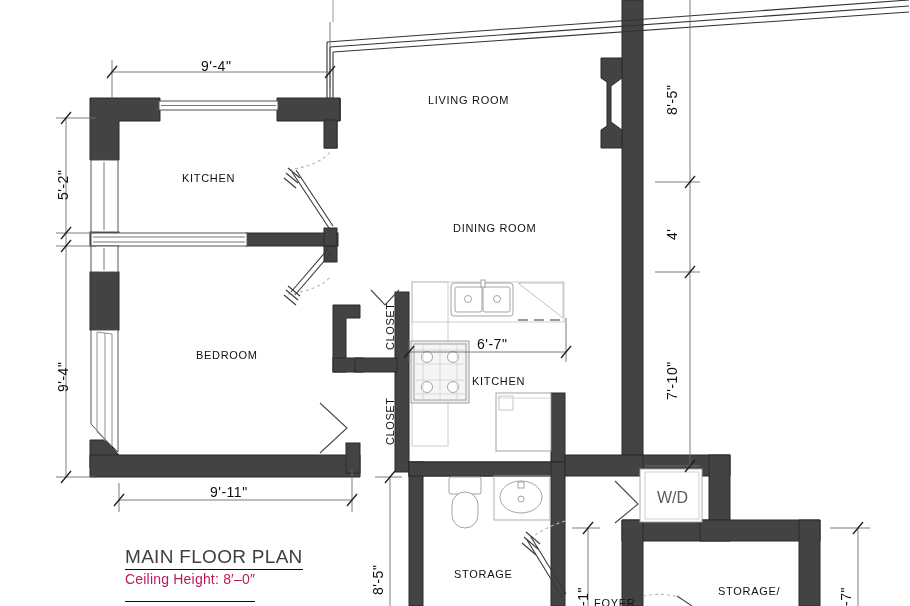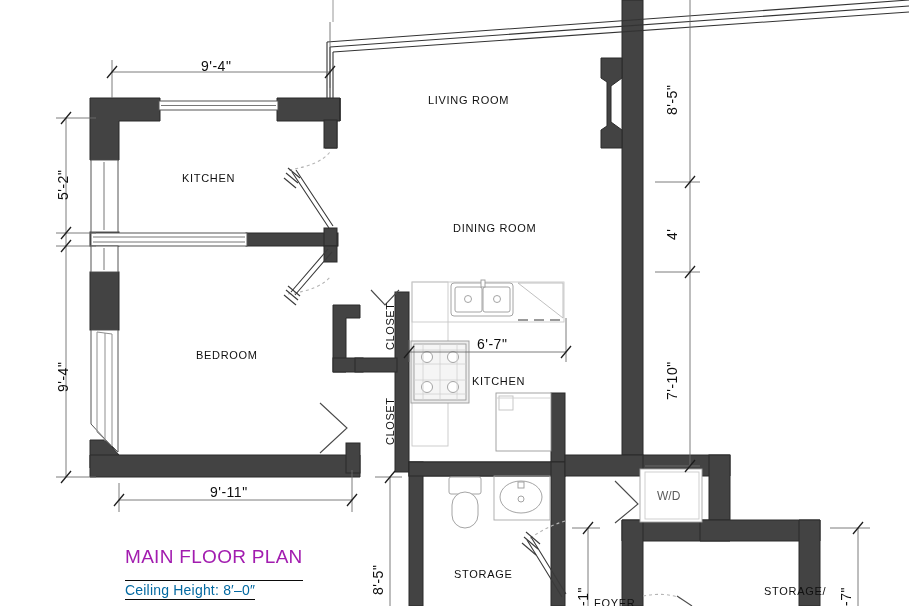--- a/index.html
+++ b/index.html
@@ -49,39 +49,39 @@
   .title-block {
     position: absolute;
     left: 125px;
     top: 546px;
     width: 250px;
   }
   .title-main {
     font-family: "Liberation Sans", sans-serif;
     font-size: 19px;
     letter-spacing: 0.3px;
-    color: #a21caf;
+    color: #404040;
     border-bottom: 1.6px solid #0a0a0a;
     display: inline-block;
-    padding-bottom: 12px;
+    padding-bottom: 1px;
   }
   .title-sub {
     font-family: "Liberation Sans", sans-serif;
     font-size: 14px;
     letter-spacing: 0.2px;
-    color: #0369a1;
+    color: #be185d;
     border-bottom: 1.6px solid #0a0a0a;
     display: inline-block;
     margin-top: 1px;
-    padding-bottom: 1px;
+    padding-bottom: 14px;
   }
   .appliance-label {
     position: absolute;
     font-family: "Liberation Sans", sans-serif;
-    font-size: 12px;
+    font-size: 16px;
     color: #5c5c5c;
     white-space: nowrap;
   }
 </style>
 </head>
 <body>
 
 <div id="plan-root">
 
   <svg id="plan-svg" viewBox="0 0 910 606">
@@ -289,21 +289,21 @@
     </g>
   </svg>
 
   <div class="room-label" style="left:428px;top:94px;">LIVING ROOM</div>
   <div class="room-label" style="left:453px;top:222px;">DINING ROOM</div>
   <div class="room-label" style="left:182px;top:172px;">KITCHEN</div>
   <div class="room-label" style="left:196px;top:349px;text-align:center;">BEDROOM</div>
   <div class="room-label" style="left:472px;top:375px;">KITCHEN</div>
   <div class="room-label" style="left:454px;top:568px;">STORAGE</div>
   <div class="room-label" style="left:594px;top:597px;">FOYER</div>
-  <div class="room-label" style="left:764px;top:585px;">STORAGE/</div>
+  <div class="room-label" style="left:718px;top:585px;">STORAGE/</div>
   <div class="room-label small rot90" style="left:384px;top:350px;">CLOSET</div>
   <div class="room-label small rot90" style="left:384px;top:445px;">CLOSET</div>
 
   <div class="appliance-label" style="left:657px;top:489px;">W/D</div>
 
   <div class="dim-label" style="left:201px;top:58px;">9'-4"</div>
   <div class="dim-label rot90" style="left:55px;top:200px;">5'-2"</div>
   <div class="dim-label rot90" style="left:55px;top:392px;">9'-4"</div>
   <div class="dim-label" style="left:210px;top:484px;">9'-11"</div>
   <div class="dim-label" style="left:477px;top:336px;">6'-7"</div>

